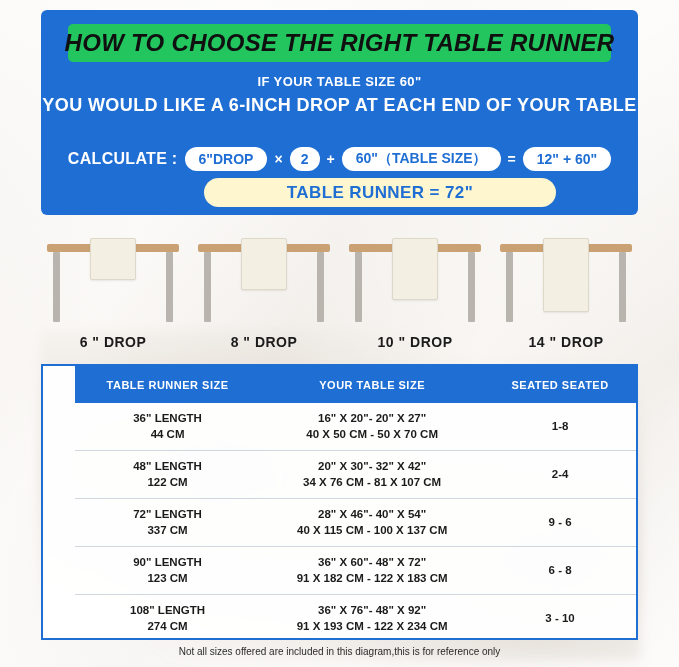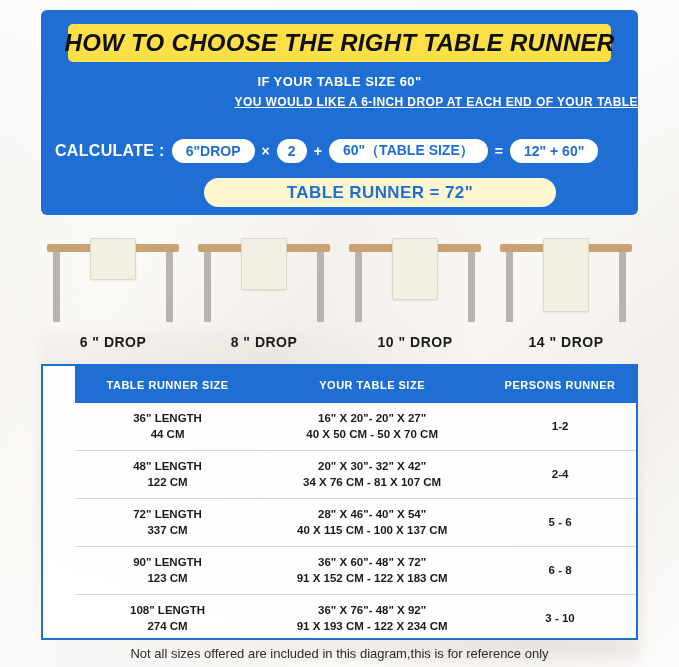--- a/index.html
+++ b/index.html
@@ -50,21 +50,21 @@
     height: 205px;
     background: #1f6ed4;
     border-radius: 6px;
   }
   .title-box {
     position: absolute;
     left: 27px;
     top: 14px;
     width: 543px;
     height: 38px;
-    background: #fde047;
+    background: #22c55e;
     border-radius: 5px;
     display: flex;
     align-items: center;
     justify-content: center;
   }
   .title-box .title-text {
     font-size: 24px;
     font-weight: bold;
     font-style: italic;
     letter-spacing: 0.3px;
@@ -78,36 +78,35 @@
     text-align: center;
     color: #ffffff;
     font-size: 13px;
     font-weight: bold;
     letter-spacing: 0.4px;
   }
   .sub-line2 {
     position: absolute;
     left: 0; right: 0;
     top: 85px;
-    text-align: right;
+    text-align: center;
     color: #ffffff;
-    font-size: 12px;
+    font-size: 18px;
     font-weight: bold;
     letter-spacing: 0.4px;
-    text-decoration: underline;
   }
   .calc-row {
     position: absolute;
     left: 14px;
-    top: 126px;
+    top: 134px;
     width: 569px;
     height: 30px;
     display: flex;
     align-items: center;
-    justify-content: flex-start;
+    justify-content: center;
     gap: 7px;
   }
   .calc-label {
     color: #ffffff;
     font-size: 16px;
     font-weight: bold;
     letter-spacing: 0.3px;
     white-space: nowrap;
   }
   .pill {
@@ -252,21 +251,21 @@
   .col-b { width: 40%; }
   .col-c { width: 27%; }
   .cell-line { display: block; }
 
   .footnote {
     position: absolute;
     left: 0;
     right: 0;
     top: 646px;
     text-align: center;
-    font-size: 13px;
+    font-size: 10px;
     color: #2b2b2b;
   }
 </style>
 </head>
 <body>
 
 <div class="page">
   <div class="bg-photo"></div>
 
   <div class="top-panel">
@@ -328,34 +327,34 @@
       <div class="drop-label">14 " DROP</div>
     </div>
   </div>
 
   <div class="table-wrap">
     <table class="size-table">
       <thead>
         <tr>
           <th class="col-a">TABLE RUNNER SIZE</th>
           <th class="col-b">YOUR TABLE SIZE</th>
-          <th class="col-c">PERSONS RUNNER</th>
+          <th class="col-c">SEATED SEATED</th>
         </tr>
       </thead>
       <tbody>
         <tr>
           <td>
             <span class="cell-line">36" LENGTH</span>
             <span class="cell-line">44 CM</span>
           </td>
           <td>
             <span class="cell-line">16" X 20"- 20" X 27"</span>
             <span class="cell-line">40 X 50 CM - 50 X 70 CM</span>
           </td>
-          <td>1-2</td>
+          <td>1-8</td>
         </tr>
         <tr>
           <td>
             <span class="cell-line">48" LENGTH</span>
             <span class="cell-line">122 CM</span>
           </td>
           <td>
             <span class="cell-line">20" X 30"- 32" X 42"</span>
             <span class="cell-line">34 X 76 CM - 81 X 107 CM</span>
           </td>
@@ -363,30 +362,30 @@
         </tr>
         <tr>
           <td>
             <span class="cell-line">72" LENGTH</span>
             <span class="cell-line">337 CM</span>
           </td>
           <td>
             <span class="cell-line">28" X 46"- 40" X 54"</span>
             <span class="cell-line">40 X 115 CM - 100 X 137 CM</span>
           </td>
-          <td>5 - 6</td>
+          <td>9 - 6</td>
         </tr>
         <tr>
           <td>
             <span class="cell-line">90" LENGTH</span>
             <span class="cell-line">123 CM</span>
           </td>
           <td>
             <span class="cell-line">36" X 60"- 48" X 72"</span>
-            <span class="cell-line">91 X 152 CM - 122 X 183 CM</span>
+            <span class="cell-line">91 X 182 CM - 122 X 183 CM</span>
           </td>
           <td>6 - 8</td>
         </tr>
         <tr>
           <td>
             <span class="cell-line">108" LENGTH</span>
             <span class="cell-line">274 CM</span>
           </td>
           <td>
             <span class="cell-line">36" X 76"- 48" X 92"</span>

